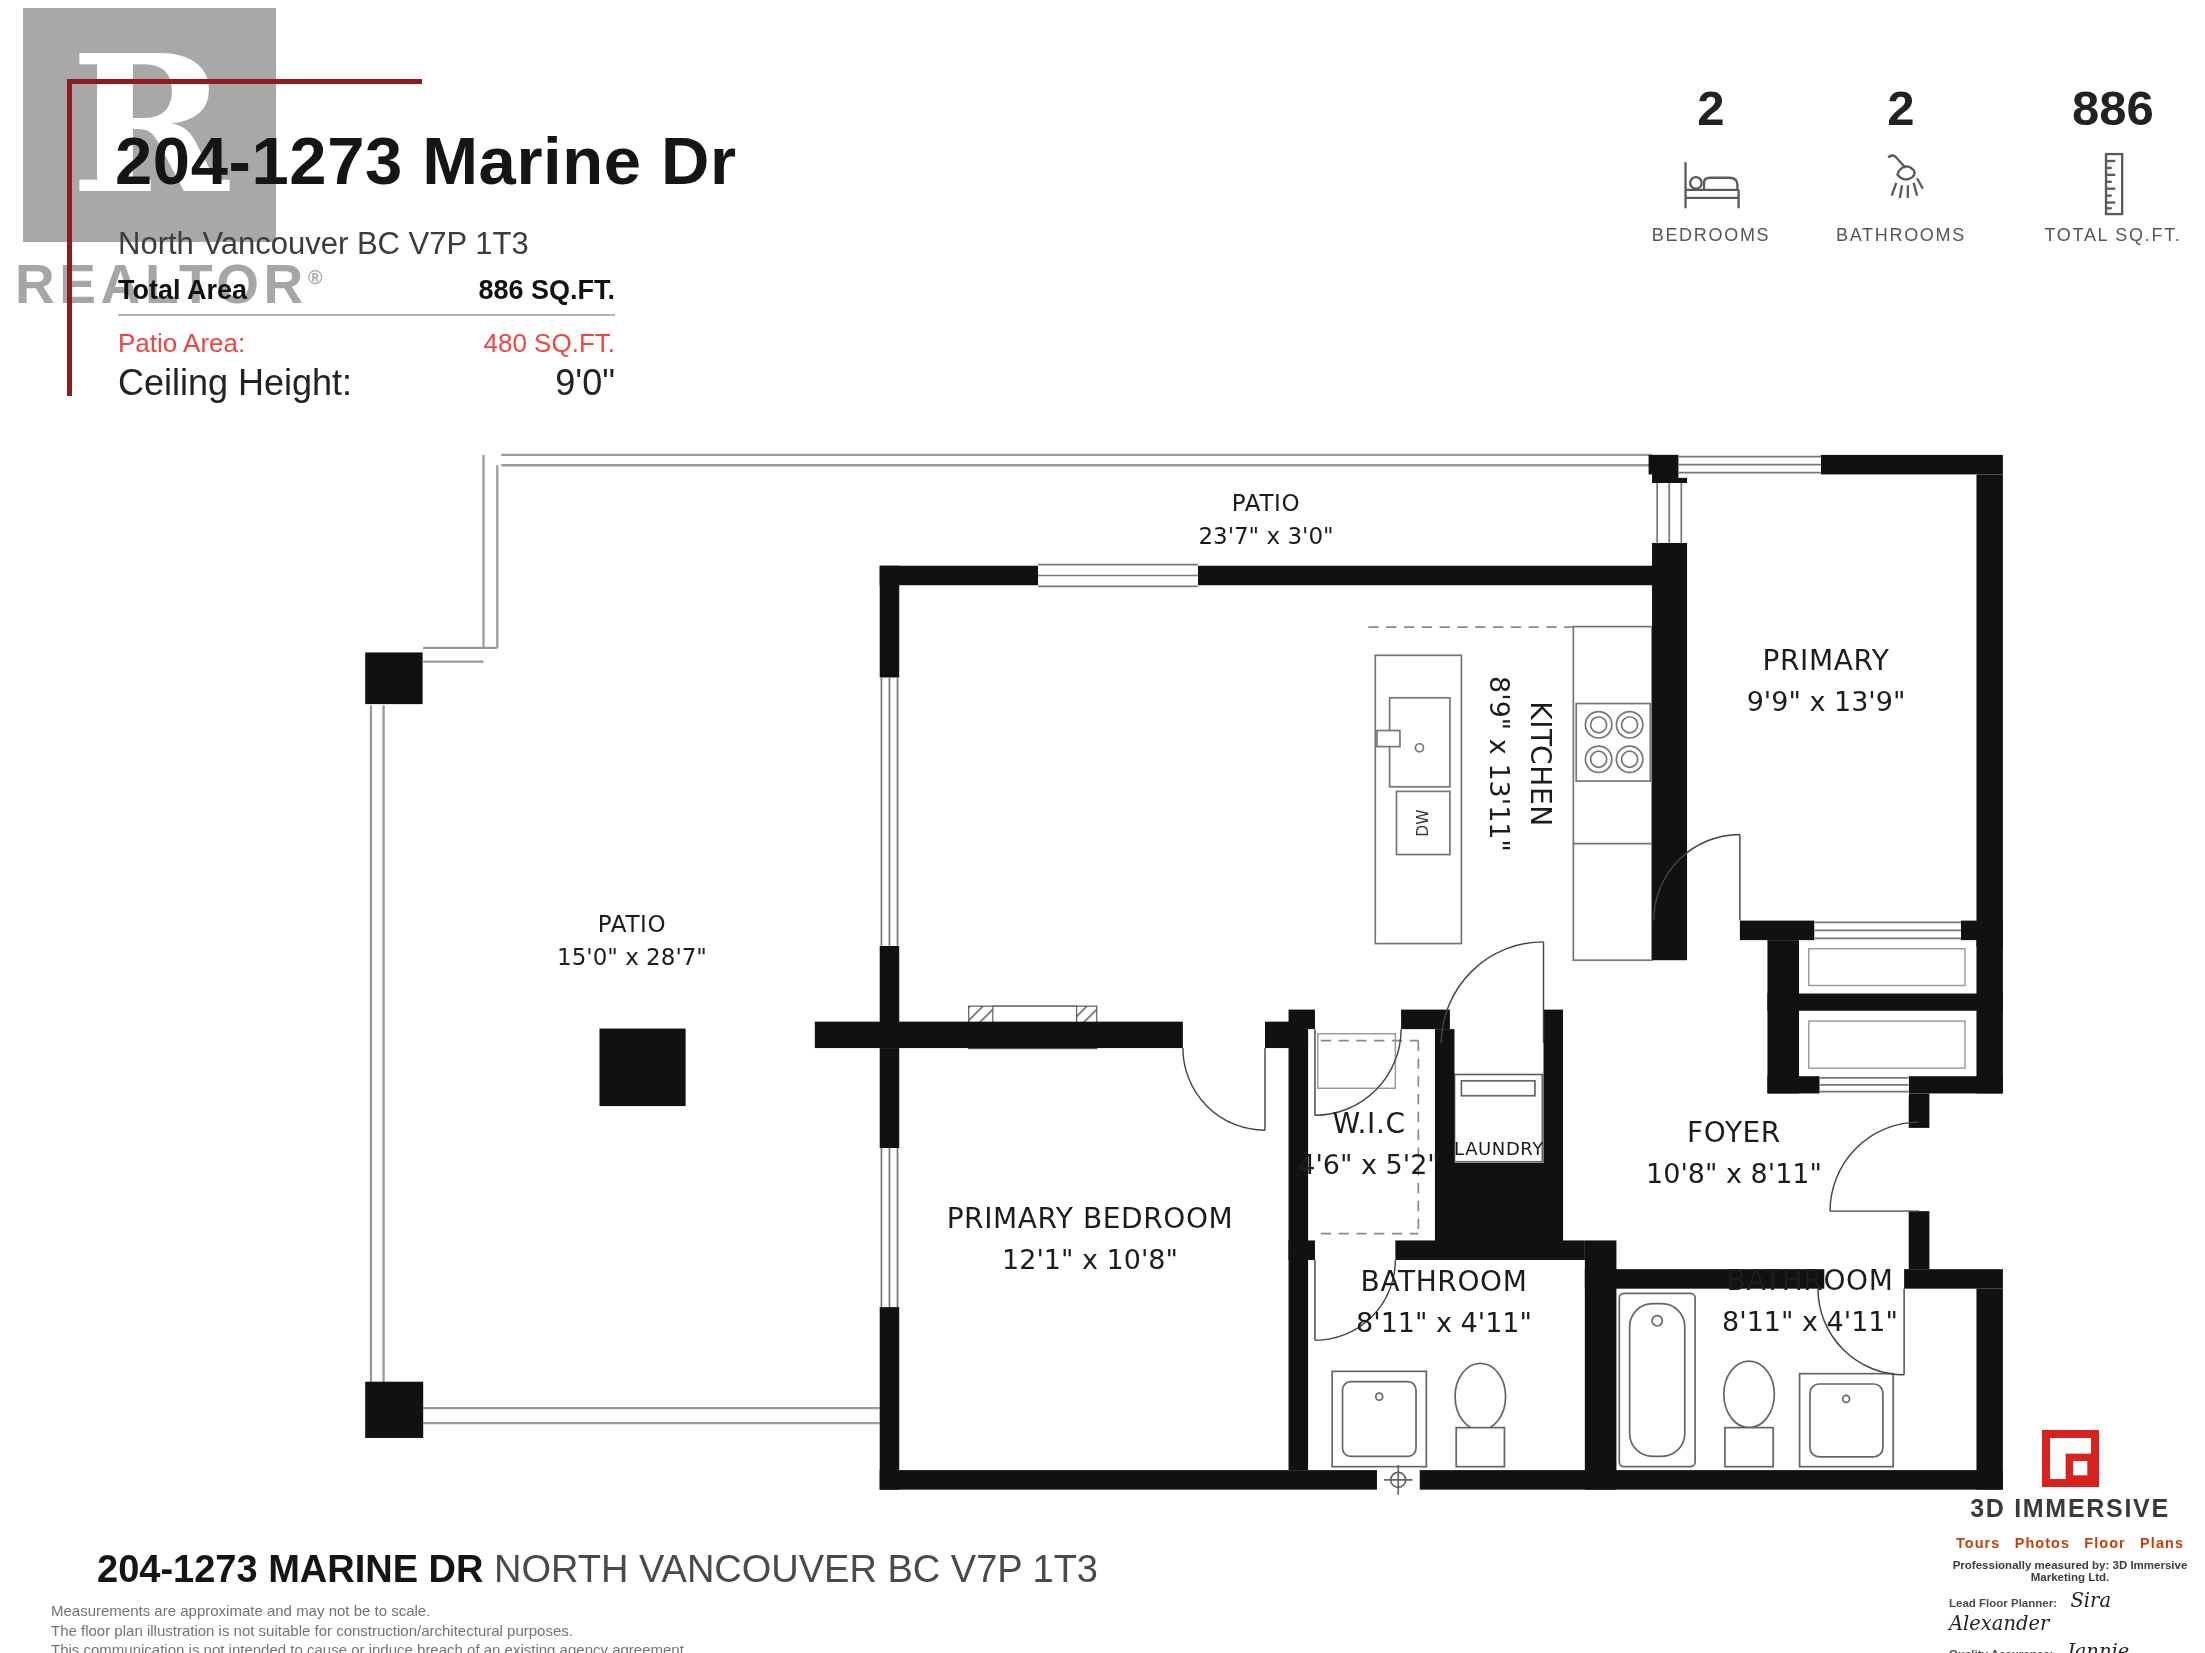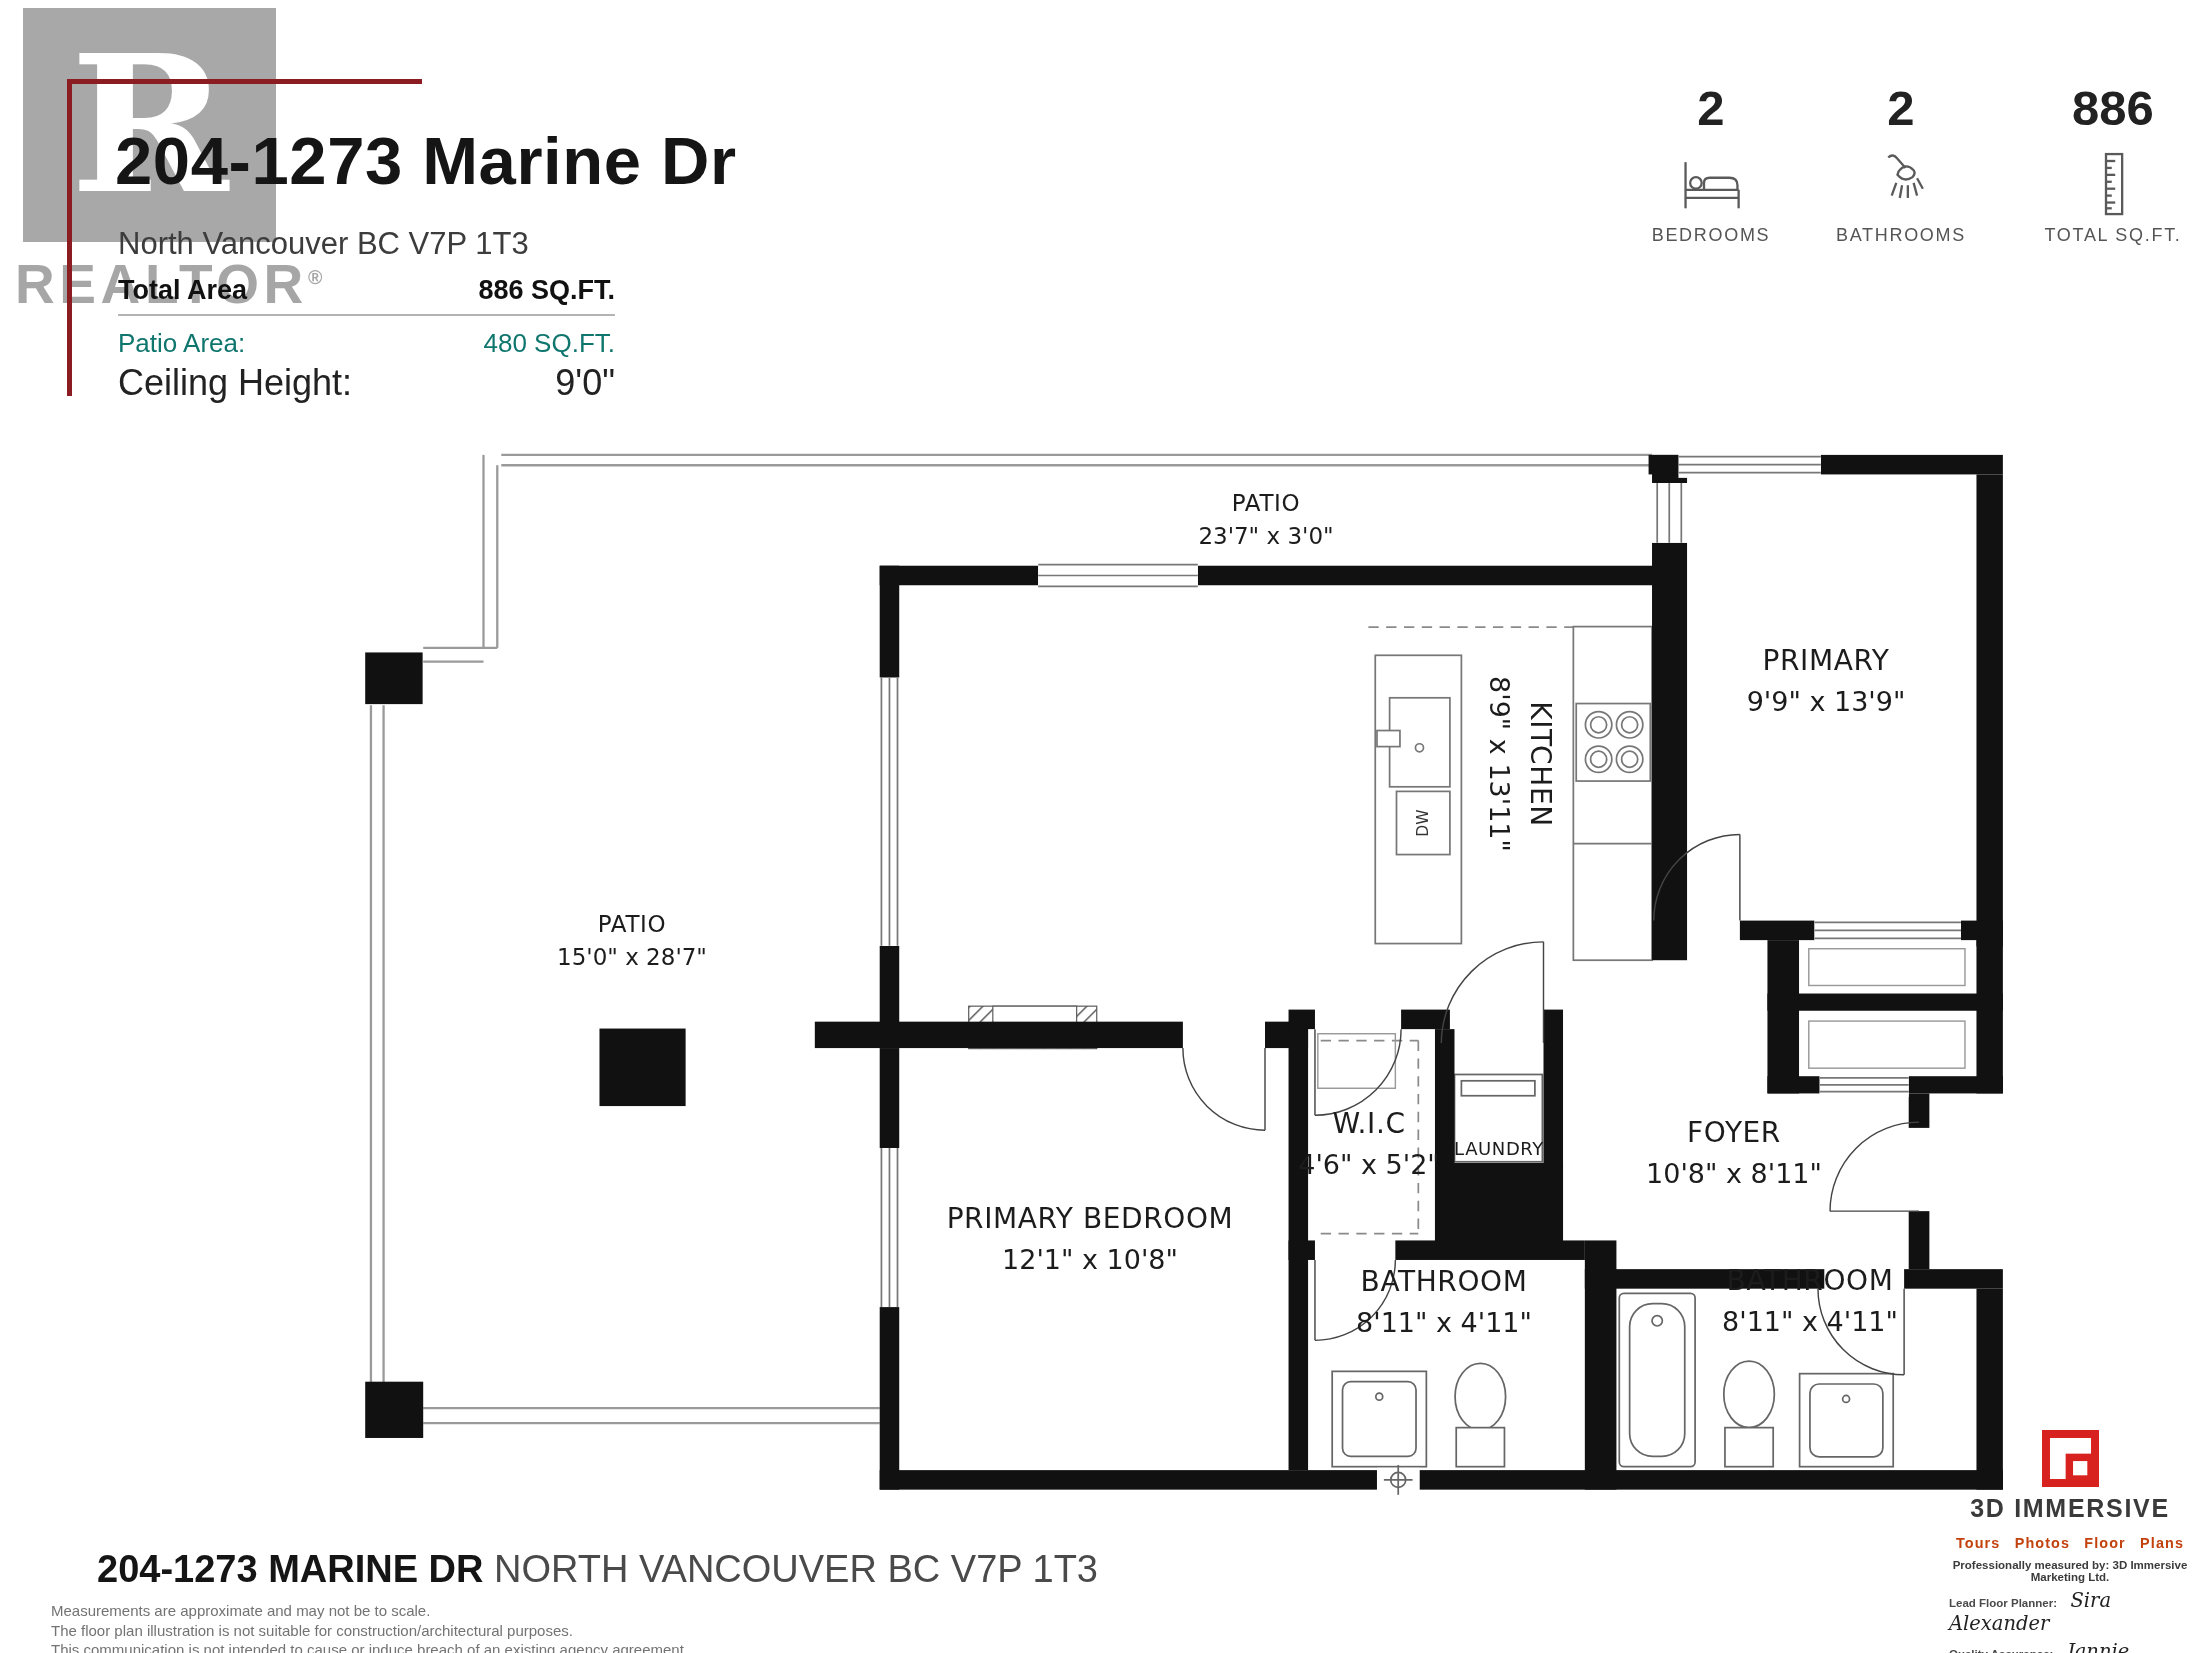--- a/index.html
+++ b/index.html
@@ -13,21 +13,21 @@
   #realtor-watermark{left:15px;top:252px;font-size:55px;font-weight:bold;color:#909090;opacity:.8;
     letter-spacing:4.6px;font-family:"Liberation Sans",sans-serif;}
   #realtor-watermark sup{font-size:19.5px;}
   #red-line-h{left:67px;top:79px;width:355px;height:4.6px;background:#8b1d22;}
   #red-line-v{left:67px;top:79px;width:4.6px;height:317px;background:#8b1d22;}
   #prop-title{left:115px;top:122px;font-size:67px;font-weight:600;color:#151515;letter-spacing:0.6px;}
   #prop-subtitle{left:118px;top:226px;font-size:31px;color:#3c3c3c;}
   .spec-row{left:118px;width:497px;display:flex;justify-content:space-between;align-items:center;}
   #row-total{top:275px;font-weight:bold;font-size:27px;color:#111;}
   #spec-underline{left:118px;top:314px;width:497px;height:2.3px;background:#b4b4b4;}
-  #row-patio{top:328px;font-size:26px;color:#0f766e;}
+  #row-patio{top:328px;font-size:26px;color:#ef4444;}
   #row-ceiling{top:362px;font-size:36px;color:#222;}
   
   .stat{top:80px;width:184px;text-align:center;}
   .stat .num{font-size:49px;font-weight:600;color:#222;}
   .stat .icon{margin-top:10.3px;height:75px;}
   .stat .lbl{margin-top:3.4px;font-size:18px;color:#555;letter-spacing:1.7px;}
   
   .plan-label{position:absolute;transform:translate(-50%,-50%);text-align:center;
     font-family:"DejaVu Sans",sans-serif;color:#1c1c1c;line-height:1.45;white-space:nowrap;}
   .plan-label .nm{font-size:28px;letter-spacing:0.6px;}

